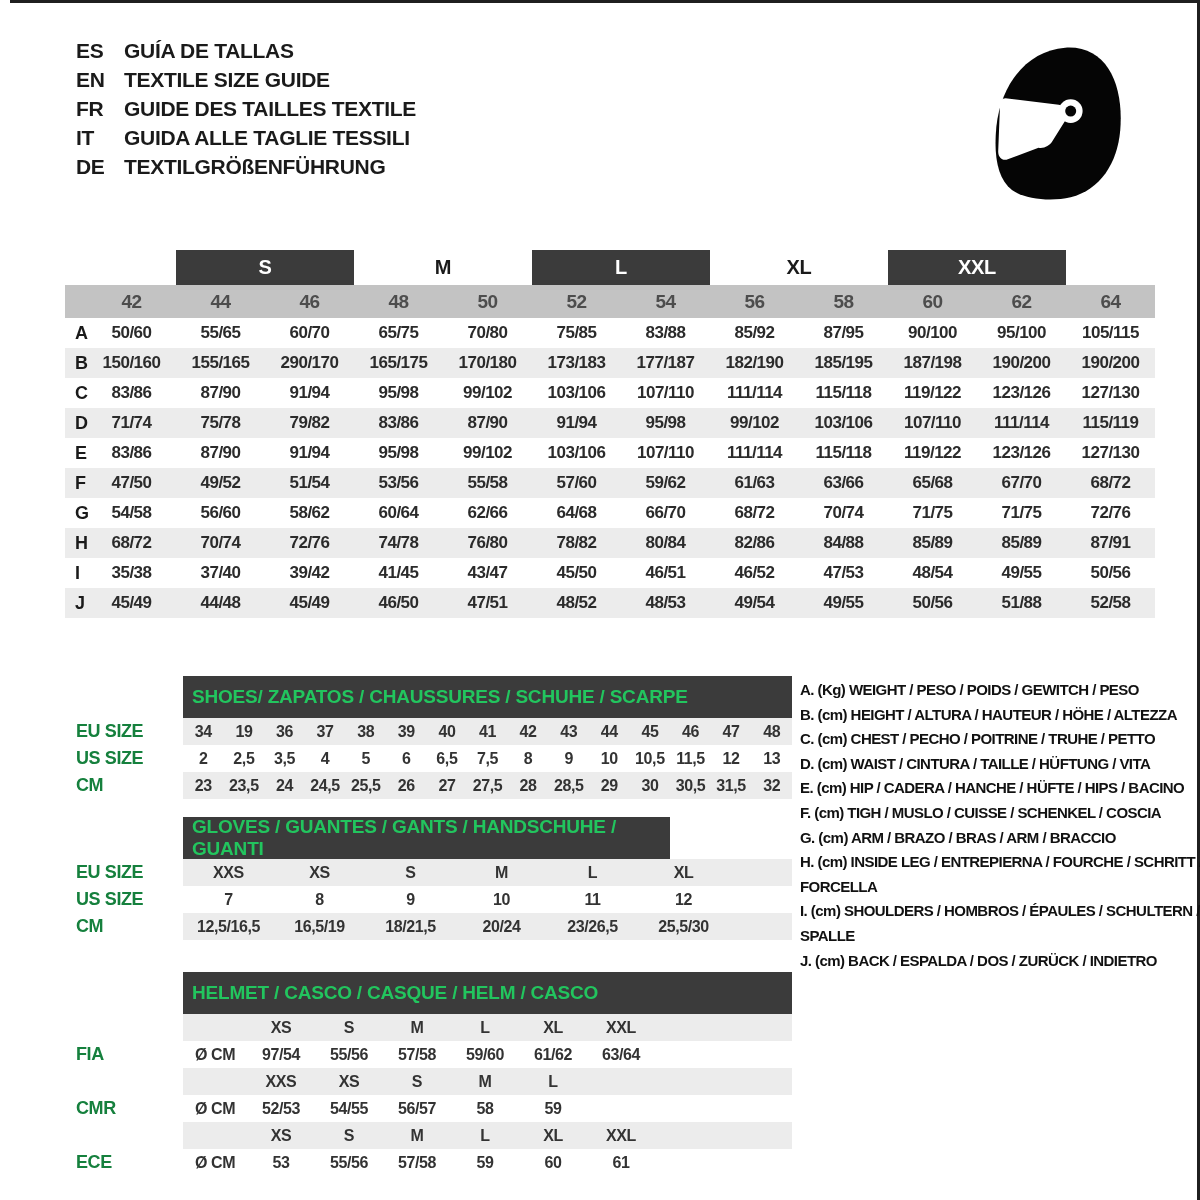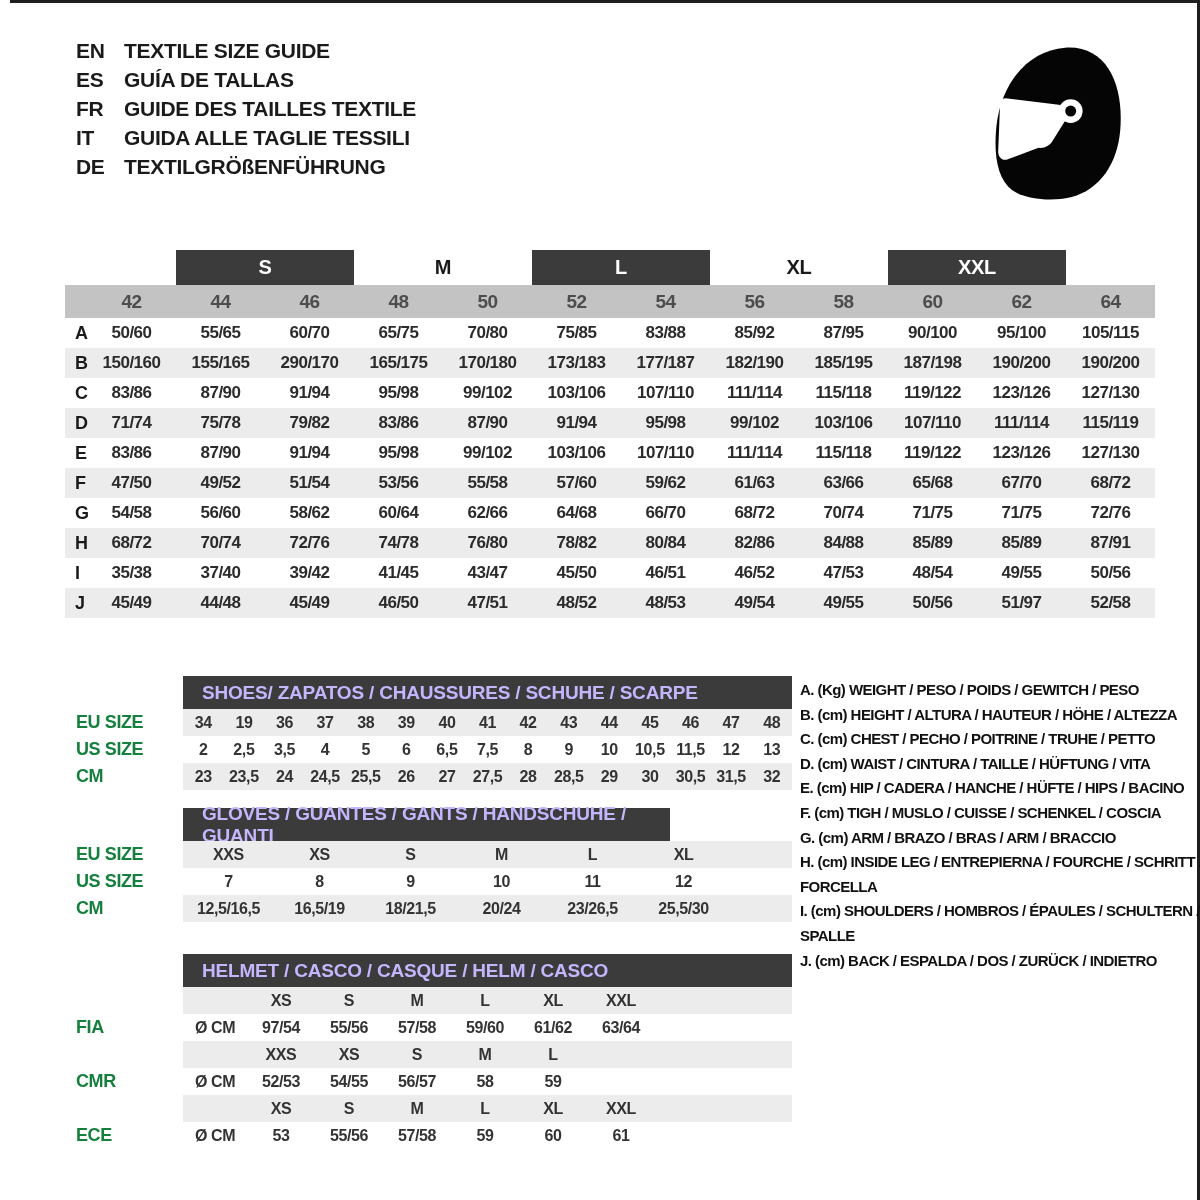--- a/index.html
+++ b/index.html
@@ -34,23 +34,23 @@
   .tt-size-row { height:33px; background:var(--band-gray,#c3c3c3); }
   .tt-size-row .cell { color:#4d4d4d; font-size:19px; }
   .tt-data-row { height:30px; font-size:17px; color:#2b2b2b; }
   .tt-data-row.shaded { background:var(--stripe,#ececec); }
   .cell { display:flex; align-items:center; justify-content:center; letter-spacing:-0.5px; }
   .cell.row-letter { justify-content:flex-start; padding-left:10px; font-size:18px; color:#1a1a1a; }
 
   
   .bottom-tables { position:absolute; left:65px; top:676px; width:727px; }
   .section-bar {
-    margin-left:118px; height:33px; background:var(--bar-dark,#3b3b3b); color:#c4b5fd;
+    margin-left:118px; height:42px; background:var(--bar-dark,#3b3b3b); color:#22c55e;
     font-size:19px; letter-spacing:-0.2px; display:flex; align-items:center;
-    padding-left:19px; box-sizing:border-box;
+    padding-left:9px; box-sizing:border-box;
   }
   .section-bar.narrow { width:487px; }
   .section-bar.wide   { width:609px; }
   .sg-row   { display:flex; height:27px; }
   .sg-label { width:118px; flex:0 0 118px; padding-left:11px; box-sizing:border-box;
               display:flex; align-items:center; font-size:18px; letter-spacing:-0.4px; color:#15803d; }
   .sg-data  { width:706px; display:grid; align-content:center; }
   .sg-data.shaded { background:var(--stripe,#ececec); }
   .sg-data .cell { font-size:16px; letter-spacing:-0.4px; color:#333; height:27px; }
   .grid-shoes  { grid-template-columns:repeat(15,1fr); }
@@ -64,26 +64,26 @@
             font-size:15px; line-height:24.6px; letter-spacing:-0.55px; color:#111; }
 </style>
 </head>
 <body style="--bar-dark: #3b3b3b; --band-gray: #c3c3c3; --stripe: #ececec; --frame: #1f1f1f;">
 
 <div class="frame-top"></div>
 <div class="frame-right"></div>
 
 <div class="lang-block">
     <div class="lang-row">
+      <span class="lang-code">ES</span>
+      <span class="lang-title">GUÍA DE TALLAS</span>
+    </div>
+    <div class="lang-row">
       <span class="lang-code">EN</span>
       <span class="lang-title">TEXTILE SIZE GUIDE</span>
-    </div>
-    <div class="lang-row">
-      <span class="lang-code">ES</span>
-      <span class="lang-title">GUÍA DE TALLAS</span>
     </div>
     <div class="lang-row">
       <span class="lang-code">FR</span>
       <span class="lang-title">GUIDE DES TAILLES TEXTILE</span>
     </div>
     <div class="lang-row">
       <span class="lang-code">IT</span>
       <span class="lang-title">GUIDA ALLE TAGLIE TESSILI</span>
     </div>
     <div class="lang-row">
@@ -269,21 +269,21 @@
         <div class="cell">45/49</div>
         <div class="cell">44/48</div>
         <div class="cell">45/49</div>
         <div class="cell">46/50</div>
         <div class="cell">47/51</div>
         <div class="cell">48/52</div>
         <div class="cell">48/53</div>
         <div class="cell">49/54</div>
         <div class="cell">49/55</div>
         <div class="cell">50/56</div>
-        <div class="cell">51/97</div>
+        <div class="cell">51/88</div>
         <div class="cell">52/58</div>
       </div>
     </div>
 </div>
 
 <div class="bottom-tables">
   <div class="section-bar wide">SHOES/ ZAPATOS / CHAUSSURES / SCHUHE / SCARPE</div>
   <div>
       <div class="sg-row">
         <div class="sg-label">EU SIZE</div>

